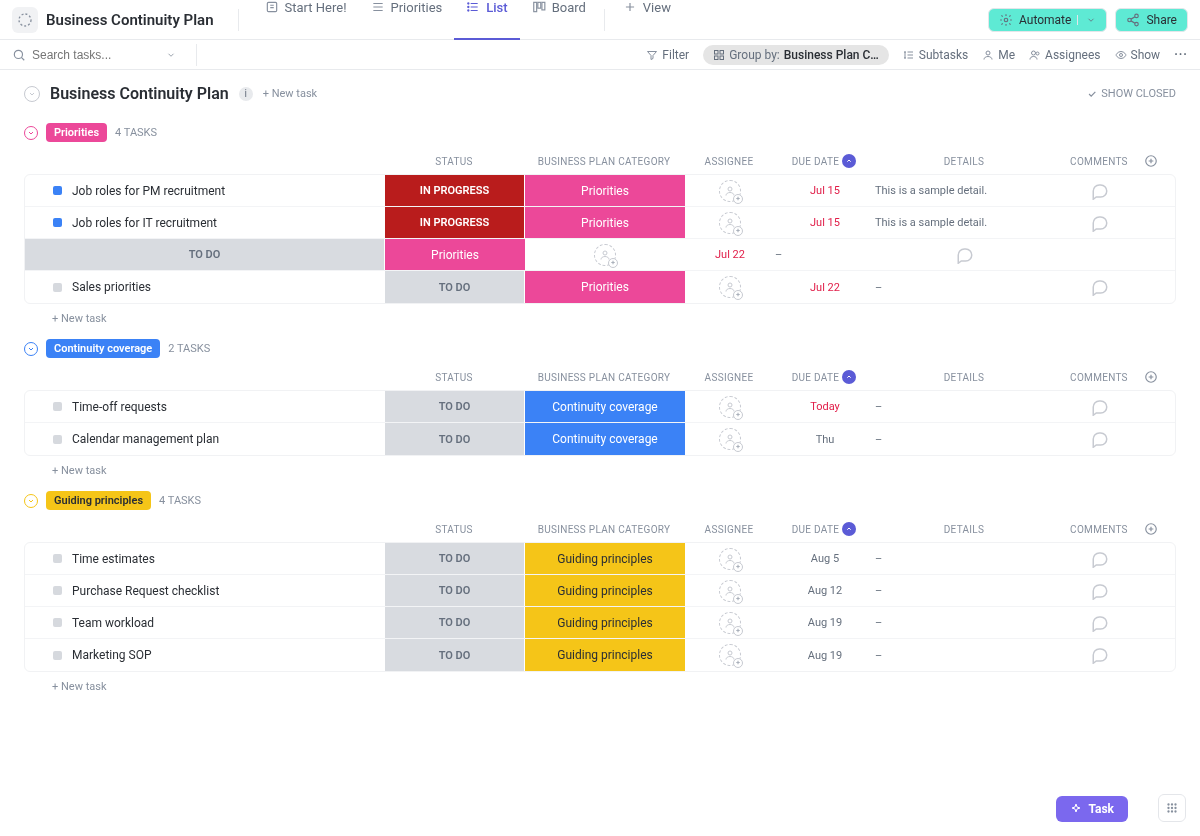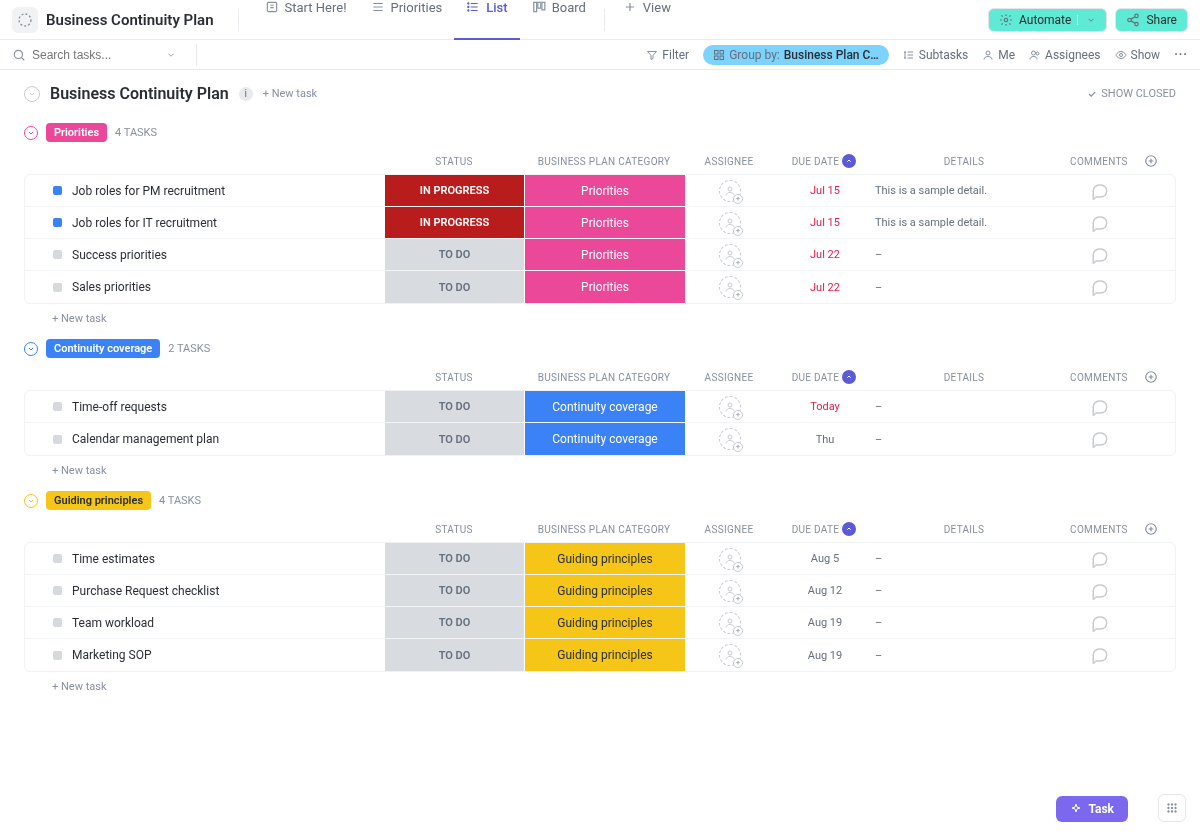--- a/index.html
+++ b/index.html
@@ -14,21 +14,21 @@
 .tab.active { color: #5b5bd6; border-bottom-color: #5b5bd6; font-weight: 500; }
 .tab .ticon { width: 14px; height: 14px; }
 .spacer { flex: 1; }
 .pillbtn { display: flex; align-items: center; gap: 6px; border: 1px solid #e4e6ea; border-radius: 6px; padding: 4px 10px; font-size: 12px; color: #2a2e34; background: #5eead4; cursor: pointer; }
 .pillbtn .chev { border-left: 1px solid #e4e6ea; padding-left: 8px; }
 
 .toolbar { display: flex; align-items: center; height: 30px; padding: 0 12px; border-bottom: 1px solid #e8eaed; font-size: 12px; color: #656f7d; gap: 14px; }
 .search { display: flex; align-items: center; gap: 6px; }
 .search input { border: none; outline: none; font-size: 12px; width: 120px; color: #0369a1; }
 .chev-down { width: 10px; height: 10px; }
-.group-chip { background: #7dd3fc; border-radius: 12px; padding: 3px 10px; display: flex; align-items: center; gap: 4px; }
+.group-chip { background: #e5e5e5; border-radius: 12px; padding: 3px 10px; display: flex; align-items: center; gap: 4px; }
 .group-chip span.val { color: #2a2e34; font-weight: 500; }
 .right-tools { margin-left: auto; display: flex; align-items: center; gap: 14px; }
 .right-tools .item { display: flex; align-items: center; gap: 4px; cursor: pointer; }
 .ellipsis { font-weight: 700; letter-spacing: 1px; }
 
 .pagehead { display: flex; align-items: center; padding: 14px 24px 6px; gap: 10px; }
 .circlechk { width: 16px; height: 16px; border: 1.5px solid #c7cad1; border-radius: 50%; display:inline-flex; align-items:center; justify-content:center;}
 .circlechk svg{width:8px;height:8px;}
 .pagehead h1 { font-size: 16px; font-weight: 600; }
 .infocirc { width: 14px; height: 14px; border-radius:50%; background:#e8eaed; color:#656f7d; font-size:10px; display:flex;align-items:center;justify-content:center;}
@@ -309,24 +309,20 @@
       <div class="cell-due red">Jul 15</div>
       <div class="cell-det">This is a sample detail.</div>
       <div class="cell-com">
         <svg class="comicon" viewBox="0 0 24 24" fill="none" stroke="currentColor" stroke-width="2">
               <path d="M21 12a8 8 0 01-8 8H7l-4 3V12a8 8 0 018-8h2a8 8 0 018 8z"></path>
             </svg>
       </div>
       <div class="cell-add"></div>
     </div>
     <div class="row">
-      <div class="cell-name">
-        <span class="sq grey"></span>
-        <span>Success priorities</span>
-      </div>
       <div class="cell-status st-todo">TO DO</div>
       <div class="cell-cat cat-pink ">Priorities</div>
       <div class="cell-assn">
         <div class="assn-circ">
           <svg viewBox="0 0 24 24" fill="none" stroke="#c7cad1" stroke-width="2">
                 <circle cx="12" cy="8" r="4"></circle>
                 <path d="M4 21c0-4 4-6 8-6s8 2 8 6"></path>
               </svg>
           <span class="plus">+</span>
         </div>

